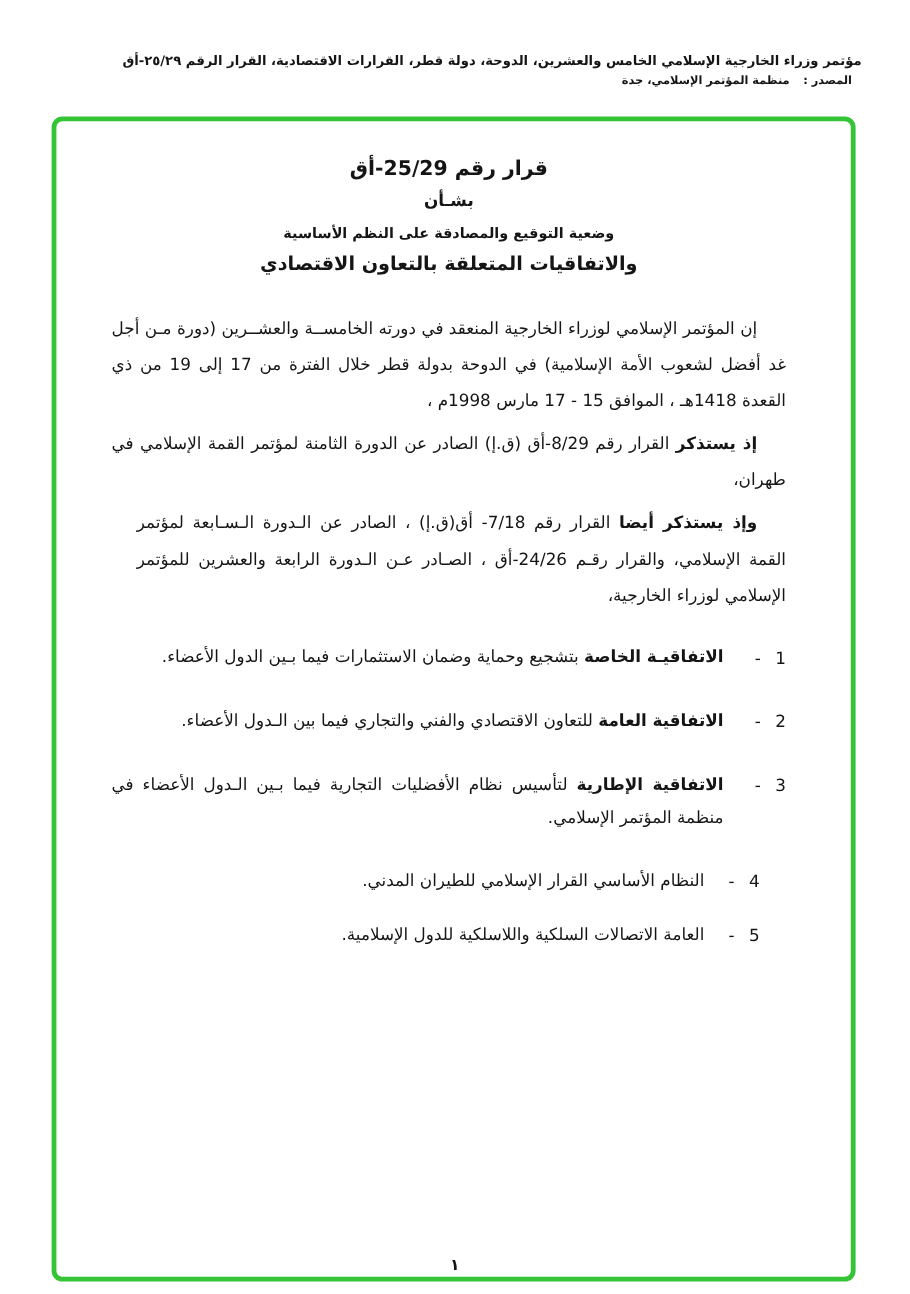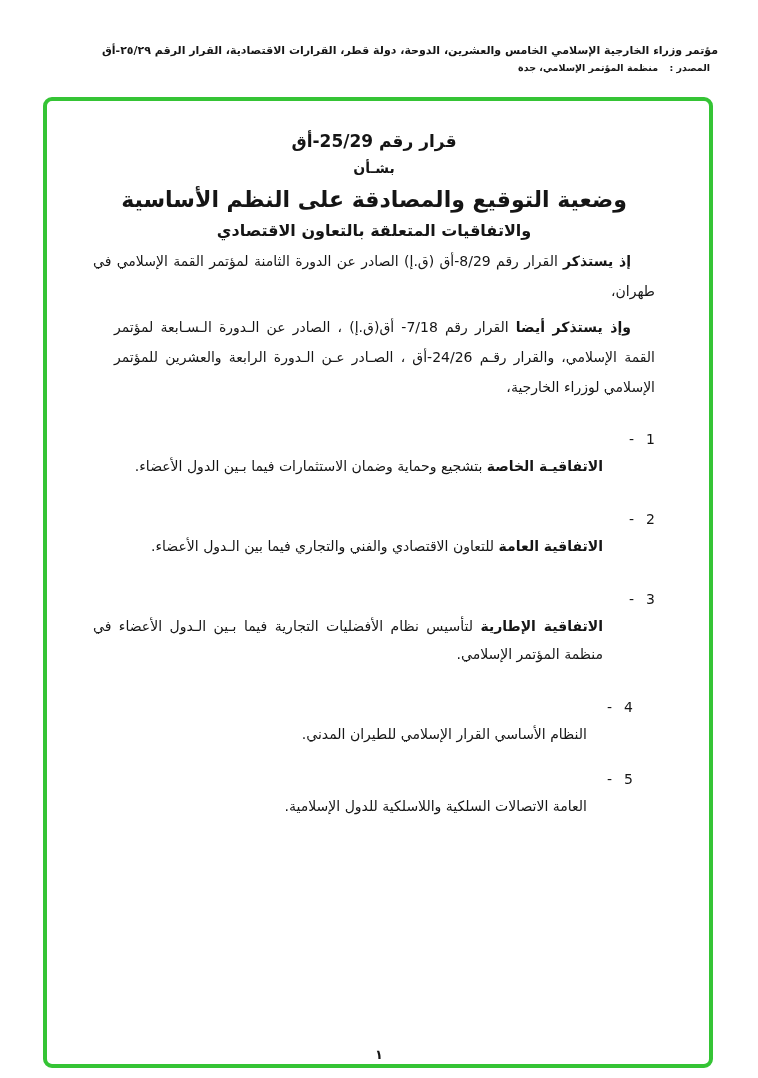--- a/index.html
+++ b/index.html
@@ -44,21 +44,21 @@
     border: 4px solid #35c435;
     border-radius: 9px;
     background: #ffffff;
     padding: 30px 54px 0 46px;
     overflow: hidden;
   }
 
   .titles { text-align: center; }
   .title1 { font-size: 17px; font-weight: bold; margin-bottom: 9px; }
   .title2 { font-size: 14px; font-weight: bold; margin-bottom: 11px; letter-spacing: 1px; }
-  .title3 { font-size: 22px; font-weight: bold; margin-bottom: 9px; }
+  .title3 { font-size: 12px; font-weight: bold; margin-bottom: 9px; }
   .title4 { font-size: 16px; font-weight: bold; }
 
   .para {
     font-size: 14px;
     line-height: 2.15;
     text-align: justify;
     text-indent: 24px;
   }
   .para .lead { font-weight: bold; }
   .para1 { margin-top: 30px; }
@@ -75,21 +75,21 @@
   }
   .list-item .marker {
     flex: 0 0 52px;
     display: flex;
     align-items: flex-start;
     gap: 12px;
     padding-top: 1px;
   }
   .list-item .marker .num { font-size: 14px; }
   .list-item .marker .dash { font-size: 14px; }
-  .list-item .li-text { flex: 1; text-align: justify; margin-top: 28px; }
+  .list-item .li-text { flex: 1; text-align: justify; }
   .list-item .li-lead { font-weight: bold; }
   .list-item.minor { margin-right: 22px; margin-bottom: 16px; }
   .list-item.minor .marker { flex-basis: 46px; }
 
   
   .page-number {
     position: absolute;
     bottom: 16px;
     left: 0;
     right: 0;
@@ -110,20 +110,21 @@
 
 <div class="green-box">
 
   <div class="titles">
     <div class="title1">قرار رقم 25/29-أق</div>
     <div class="title2">بشـأن</div>
     <div class="title3">وضعية التوقيع والمصادقة على النظم الأساسية</div>
     <div class="title4">والاتفاقيات المتعلقة بالتعاون الاقتصادي</div>
   </div>
 
+  <p class="para para1"><span class="lead"></span><span>إن المؤتمر الإسلامي لوزراء الخارجية المنعقد في دورته الخامســة والعشــرين (دورة مـن أجل غد أفضل لشعوب الأمة الإسلامية) في الدوحة بدولة قطر خلال الفترة من 17 إلى 19 من ذي القعدة 1418هـ ، الموافق 15 - 17 مارس 1998م ،</span></p>
 
   <p class="para para2"><span class="lead">إذ يستذكر</span><span> القرار رقم 8/29-أق (ق.إ) الصادر عن الدورة الثامنة لمؤتمر القمة الإسلامي في طهران،</span></p>
 
   <p class="para para3"><span class="lead">وإذ يستذكر أيضا</span><span> القرار رقم 7/18- أق(ق.إ) ، الصادر عن الـدورة الـسـابعة لمؤتمر القمة الإسلامي، والقرار رقـم 24/26-أق ، الصـادر عـن الـدورة الرابعة والعشرين للمؤتمر الإسلامي لوزراء الخارجية،</span></p>
 
 
   <div class="list">
 
     <div class="list-item">
       <span class="marker">

